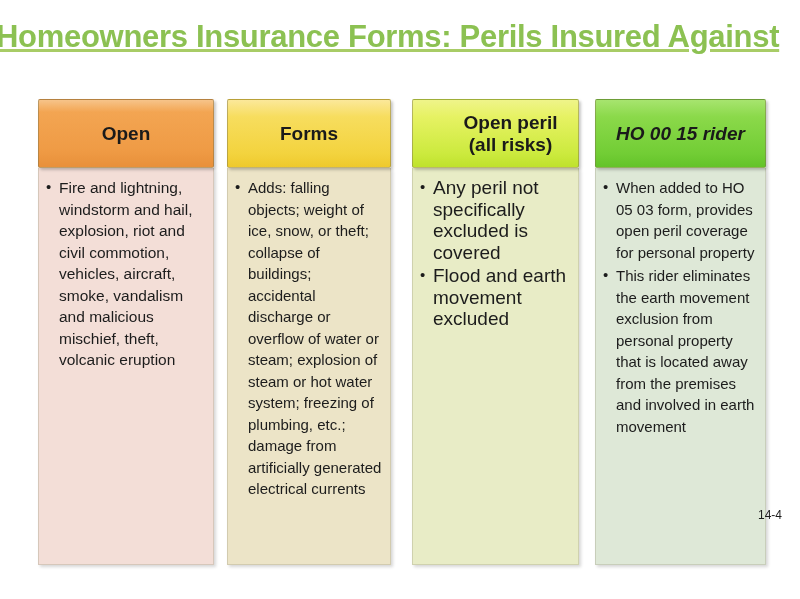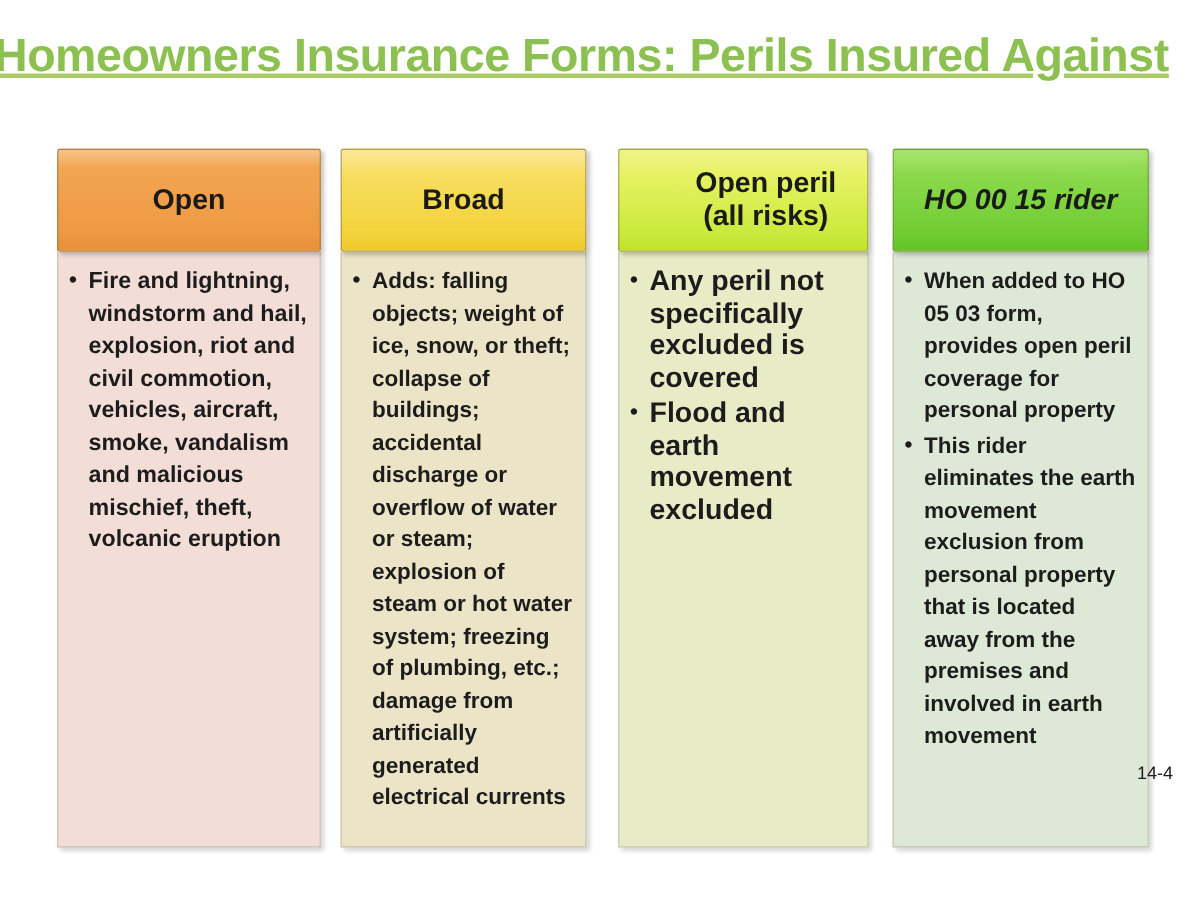--- a/index.html
+++ b/index.html
@@ -117,21 +117,21 @@
     padding: 0;
     list-style: none;
   }
   .bullets li {
     position: relative;
     padding-left: 14px;
     margin-bottom: 2px;
     font-size: 15.5px;
     line-height: 21.5px;
     color: #1c1c1c;
-    font-weight: bold;
+    font-weight: normal;
   }
   .bullets li:before {
     content: "\2022";
     position: absolute;
     left: 1px;
     top: -1px;
     font-size: 15px;
     line-height: 22px;
     color: #1c1c1c;
   }
@@ -162,21 +162,21 @@
     <div class="column col-1">
       <div class="col-header hdr-basic">Open</div>
       <div class="col-body body-basic">
         <ul class="bullets">
           <li>Fire and lightning, windstorm and hail, explosion, riot and civil commotion, vehicles, aircraft, smoke, vandalism and malicious mischief, theft, volcanic eruption</li>
         </ul>
       </div>
     </div>
 
     <div class="column col-2">
-      <div class="col-header hdr-broad">Broad</div>
+      <div class="col-header hdr-broad">Forms</div>
       <div class="col-body body-broad">
         <ul class="bullets">
           <li>Adds: falling objects; weight of ice, snow, or theft; collapse of buildings; accidental discharge or overflow of water or steam; explosion of steam or hot water system; freezing of plumbing, etc.; damage from artificially generated electrical currents</li>
         </ul>
       </div>
     </div>
 
     <div class="column col-3">
       <div class="col-header hdr-open">Open peril (all risks)</div>
       <div class="col-body body-open">

